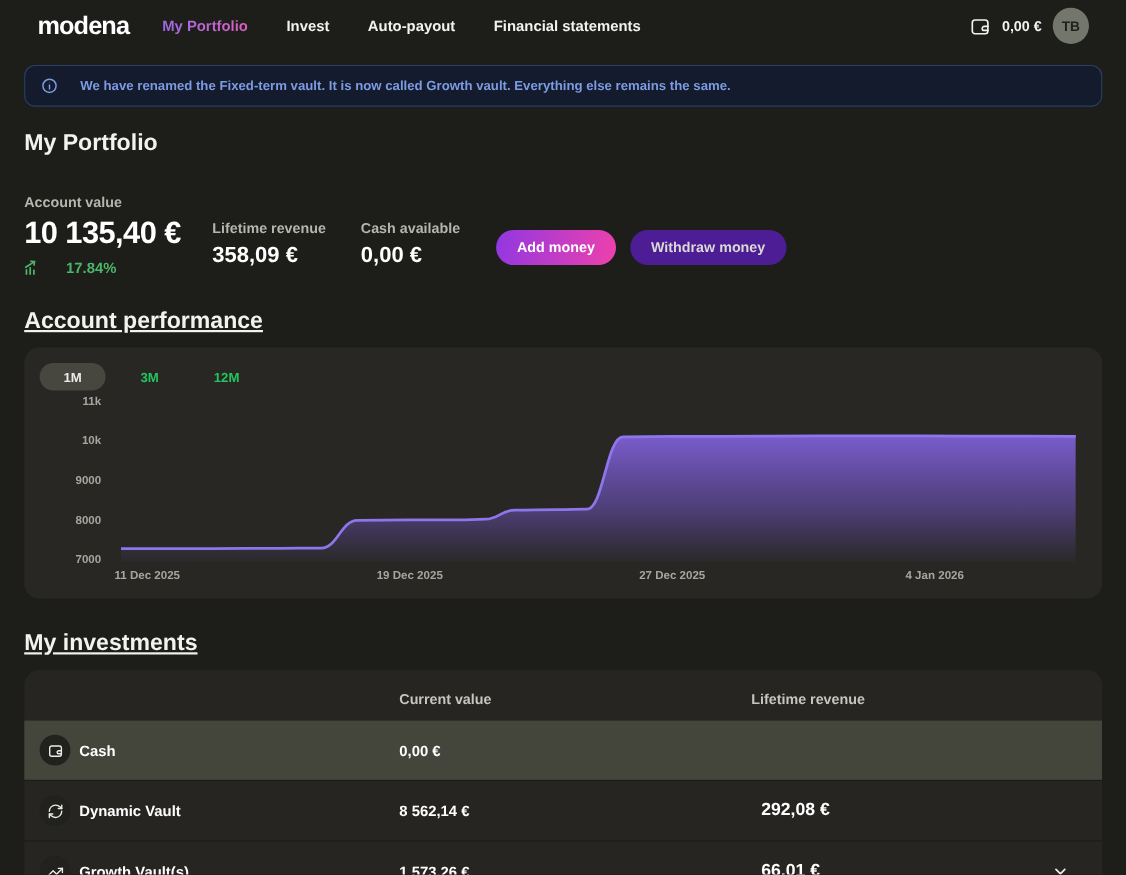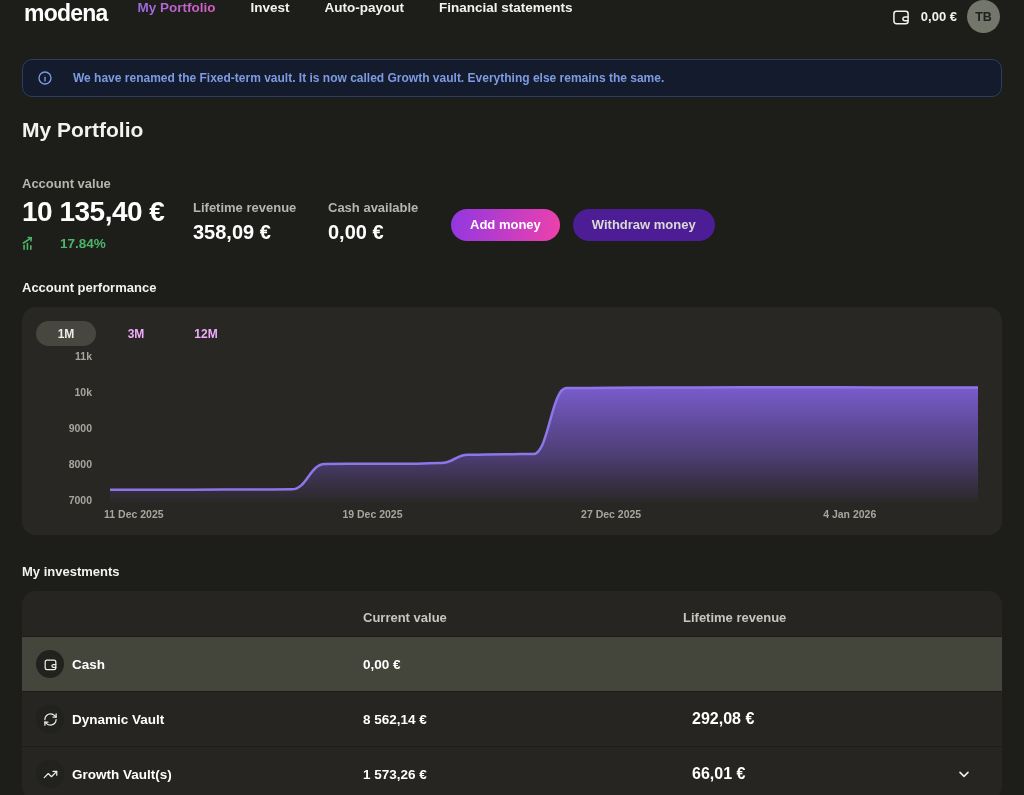--- a/index.html
+++ b/index.html
@@ -4,21 +4,21 @@
 <style>
   * { margin:0; padding:0; box-sizing:border-box; }
   html,body { width:1024px; height:795px; }
   body {
     background:#1d1d1a;
     color:#f2f2ee;
     font-family:"Liberation Sans", sans-serif;
     overflow:hidden;
   }
   
-  .topnav { height:47px; display:flex; align-items:flex-start; padding:0 24px; }
+  .topnav { height:47px; display:flex; align-items:center; padding:0 34px; }
   .logo { font-size:23px; font-weight:800; letter-spacing:-0.8px; color:#ffffff; }
   .nav-items { display:flex; gap:35px; margin-left:30px; list-style:none; }
   .nav-item { font-size:13.5px; font-weight:700; color:#f2f2ee; cursor:pointer; white-space:nowrap; }
   .nav-item.active {
     background:linear-gradient(90deg,#9d6ae2,#da5fc0);
     -webkit-background-clip:text; background-clip:text; color:transparent;
   }
   .nav-right { margin-left:auto; display:flex; align-items:center; gap:10px; }
   .wallet-balance { font-size:13px; font-weight:600; color:#f2f2ee; }
   .avatar { width:33px; height:33px; border-radius:50%; background:#72766b; color:#20201d;
@@ -27,21 +27,21 @@
   .icon svg { display:block; }
 
   
   .banner { margin:12px 22px 0; height:38px; border-radius:10px; background:#131b2d;
             border:1px solid #2b3e66; display:flex; align-items:center; gap:20px; padding:0 14px; }
   .banner-text { color:#7d9be3; font-size:12px; font-weight:700; }
   .banner .icon { color:#7d9be3; }
 
   
   h1.page-title { margin:21px 22px 0; font-size:21px; font-weight:800; }
-  h2.section-title { margin:29px 22px 12px; font-size:13px; font-weight:800; }
+  h2.section-title { margin:29px 22px 12px; font-size:21px; font-weight:800;text-decoration:underline; }
 
   
   .stats { margin:34px 22px 0; display:flex; align-items:center; }
   .stat-label { font-size:13px; font-weight:600; color:#b6b6b0; }
   .stat-primary { width:171px; }
   .stat-primary .stat-label { margin-bottom:5px; }
   .stat-value-lg { font-size:28px; font-weight:800; letter-spacing:-0.5px; color:#fff; }
   .growth { margin-top:8px; display:flex; align-items:center; gap:23px; color:#4db56a;
             font-size:13.5px; font-weight:700; }
   .stat-secondary { margin-top:16px; }
@@ -51,21 +51,21 @@
   .actions { display:flex; gap:13px; margin-top:22px; }
   .btn { height:32px; border:none; border-radius:16px; padding:0 19px; font-size:13px;
          font-weight:700; font-family:Liberation Sans, sans-serif; cursor:pointer; white-space:nowrap; }
   .btn-add { background:linear-gradient(100deg,#9137e2 0%,#ee41ab 100%); color:#fff; }
   .btn-withdraw { background:#4c1d95; color:#dadad4; }
 
   
   .chart-card { position:relative; margin:0 22px; height:228px; background:#282723; border-radius:14px; }
   .range-tabs { position:absolute; top:14px; left:14px; display:flex; gap:10px; }
   .range-tab { width:60px; height:25px; border-radius:13px; font-size:12px; font-weight:700;
-               color:#f0abfc; display:flex; align-items:center; justify-content:center; cursor:pointer; }
+               color:#22c55e; display:flex; align-items:center; justify-content:center; cursor:pointer; }
   .range-tab.active { background:#47463f; color:#ecece6; }
   .ytick { position:absolute; left:10px; width:60px; text-align:right; font-size:10.5px;
            color:#a6a69f; font-weight:600; }
   .xtick { position:absolute; font-size:10.5px; color:#a6a69f; font-weight:600;
            transform:translateX(-50%); white-space:nowrap; }
   #perf-svg { position:absolute; left:88px; top:45px; }
 
   
   .table-card { margin:0 22px; background:#262522; border-radius:14px; overflow:hidden; }
   .thead { position:relative; height:45px; }

